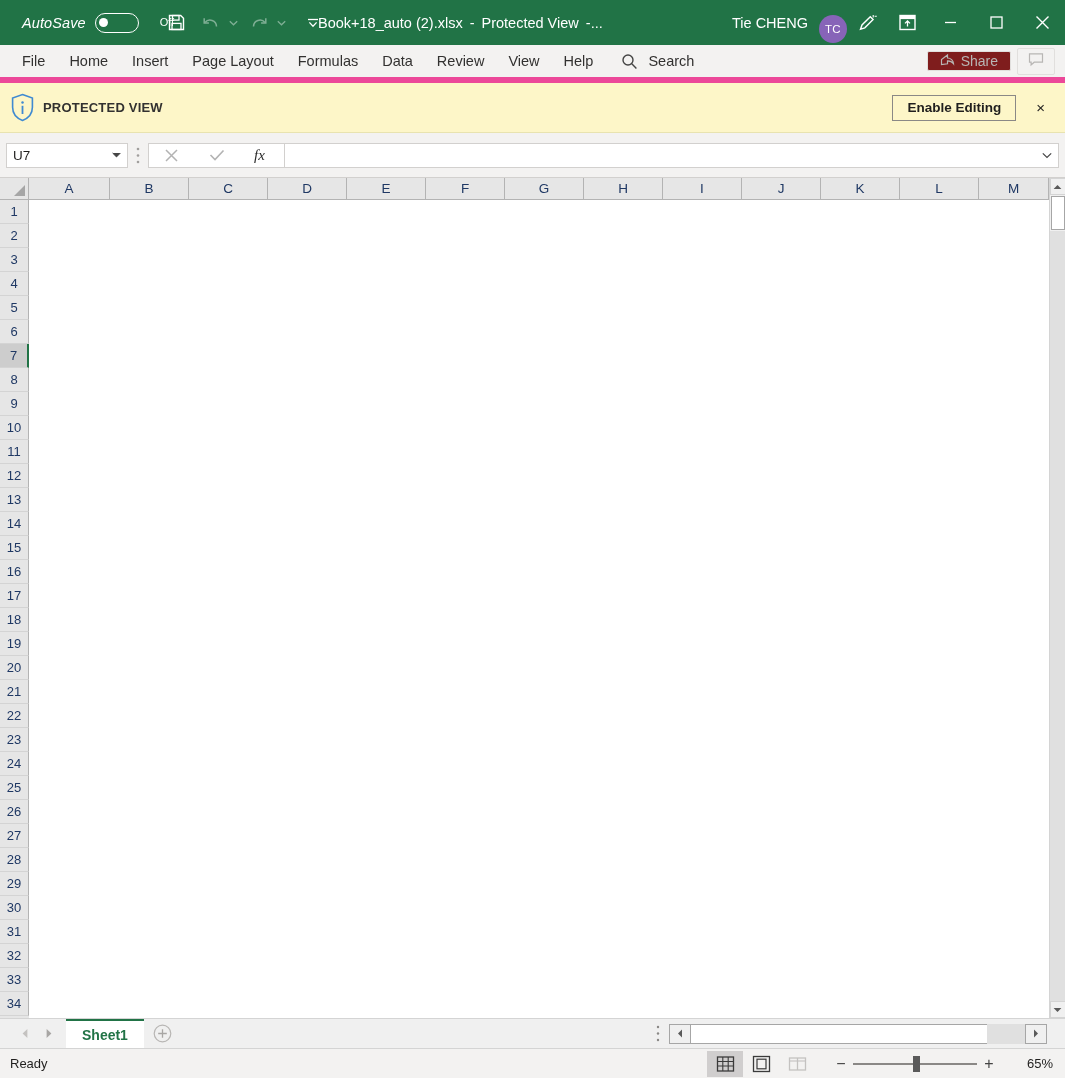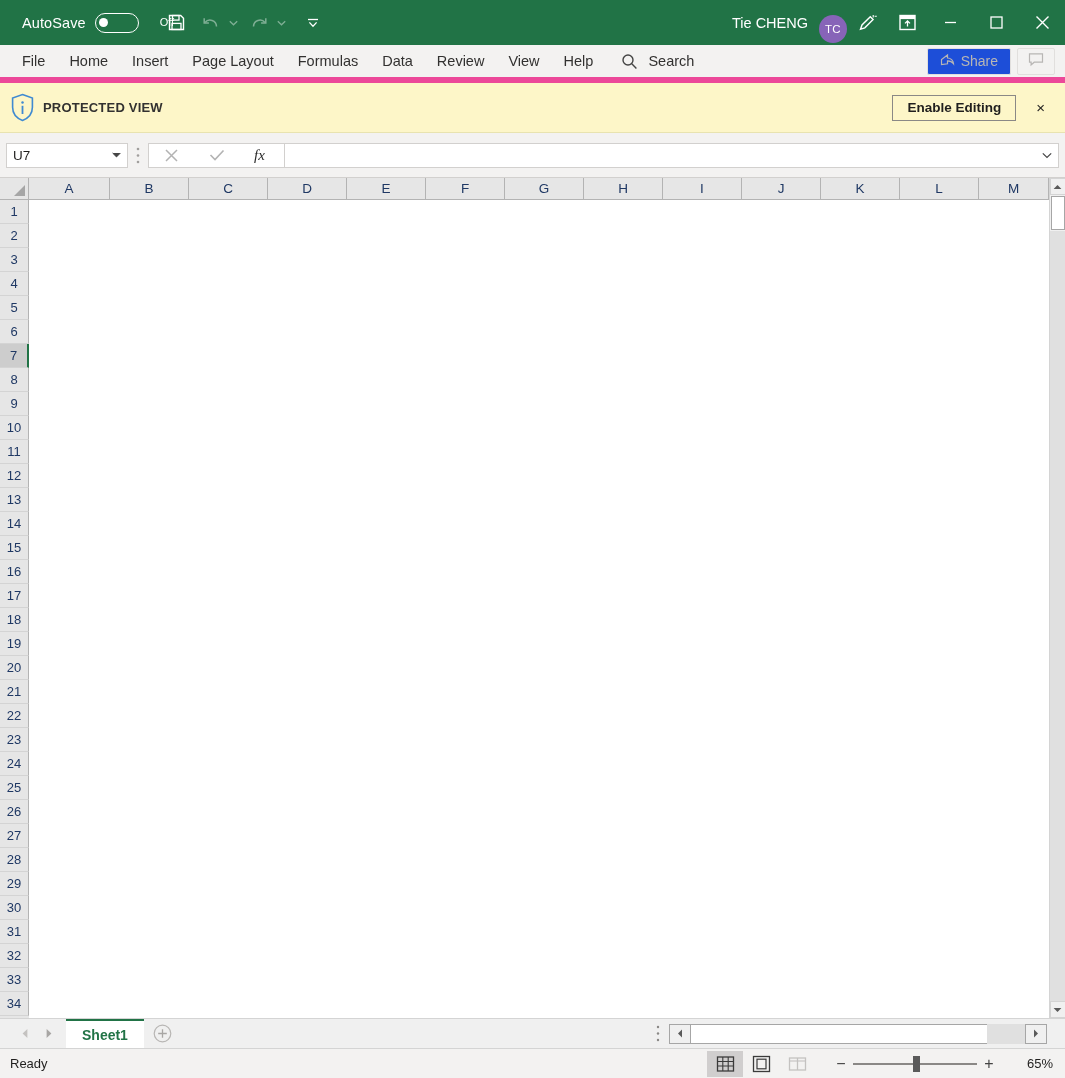--- a/index.html
+++ b/index.html
@@ -12,21 +12,21 @@
     -webkit-font-smoothing: antialiased;
   }
   .app { width: 1065px; height: 1078px; position: relative; display: flex; flex-direction: column; }
 
   
   .titlebar {
     height: 45px; background: #217346; color: #ffffff;
     display: flex; align-items: center; flex: 0 0 45px; position: relative;
   }
   .autosave-wrap { display: flex; align-items: center; margin-left: 22px; gap: 9px; }
-  .autosave-label { font-size: 14.5px; color: #ffffff; letter-spacing: .1px; }
+  .autosave-label { font-size: 14.5px; color: #ffffff; letter-spacing: .1px; font-style: italic; }
   .toggle {
     width: 44px; height: 20px; border-radius: 11px; border: 1.6px solid #ffffff;
     display: flex; align-items: center; padding: 0 3px; gap: 4px;
   }
   .toggle .knob { width: 9px; height: 9px; border-radius: 50%; background: #ffffff; flex: 0 0 9px; }
   .toggle .ttext { font-size: 11px; color: #ffffff; line-height: 1; padding-left: 48px; }
 
   .qat { display: flex; align-items: center; margin-left: 22px; gap: 2px; }
   .qat-btn {
     width: 32px; height: 32px; display: flex; align-items: center; justify-content: center;
@@ -60,22 +60,22 @@
   .rtab {
     font-size: 14.5px; color: #323130; padding: 0 12px; height: 38px;
     display: flex; align-items: center; white-space: nowrap;
   }
   .rtab:first-child { margin-left: 10px; }
   .search-box { display: flex; align-items: center; gap: 10px; margin-left: 16px; height: 38px; }
   .search-box .sicon { display:flex; align-items:center; }
   .search-text { font-size: 14.5px; color: #323130; }
   .ribbon-right { margin-left: auto; display: flex; align-items: center; gap: 6px; margin-right: 10px; }
   .share-btn {
-    display: flex; align-items: center; gap: 6px; height: 27px; padding: 0 12px;
-    border: 1px solid #e1dfdd; border-radius: 2px; background: #1d4ed8;
+    display: flex; align-items: center; gap: 6px; height: 20px; padding: 0 12px;
+    border: 1px solid #e1dfdd; border-radius: 2px; background: #7f1d1d;
     font-size: 14px; color: #b8b6b4;
   }
   .comment-btn {
     width: 38px; height: 27px; border: 1px solid #e1dfdd; border-radius: 2px; background: #f3f2f1;
     display: flex; align-items: center; justify-content: center;
   }
 
   
   .pvbar {
     flex: 0 0 50px; height: 50px; background: #fdf6c8; display: flex; align-items: center;
@@ -237,20 +237,26 @@
         </span>
       </span>
       <span class="qat-btn" style="margin-left:6px">
         <svg width="16" height="14" viewBox="0 0 16 14">
             <path d="M3 3.5h10" stroke="#ffffff" stroke-width="1.3" fill="none"></path>
             <path d="M4.4 6.4 8 10.2l3.6-3.8" stroke="#ffffff" stroke-width="1.3" fill="none"></path>
           </svg>
       </span>
     </div>
 
+    <div class="doc-title">
+      <span>Book+18_auto (2).xlsx</span>
+      <span class="sep">-</span>
+      <span>Protected View</span>
+      <span class="sep">-...</span>
+    </div>
 
     <div class="tb-right">
       <span class="user-name">Tie CHENG</span>
       <span class="avatar" id="avatar" style="background: rgb(135, 100, 184); margin-top: 13px;">
         <span>TC</span>
       </span>
       <span class="tb-icon">
         <svg width="21" height="21" viewBox="0 0 21 21">
             <path d="M3.5 17.2 5 13l8.3-8.3 2.8 2.8L7.8 15.8z" fill="none" stroke="#ffffff" stroke-width="1.4"></path>
             <path d="M16.2 3.1v2.4M17.6 4.3h2.2" stroke="#ffffff" stroke-width="1.1"></path>

